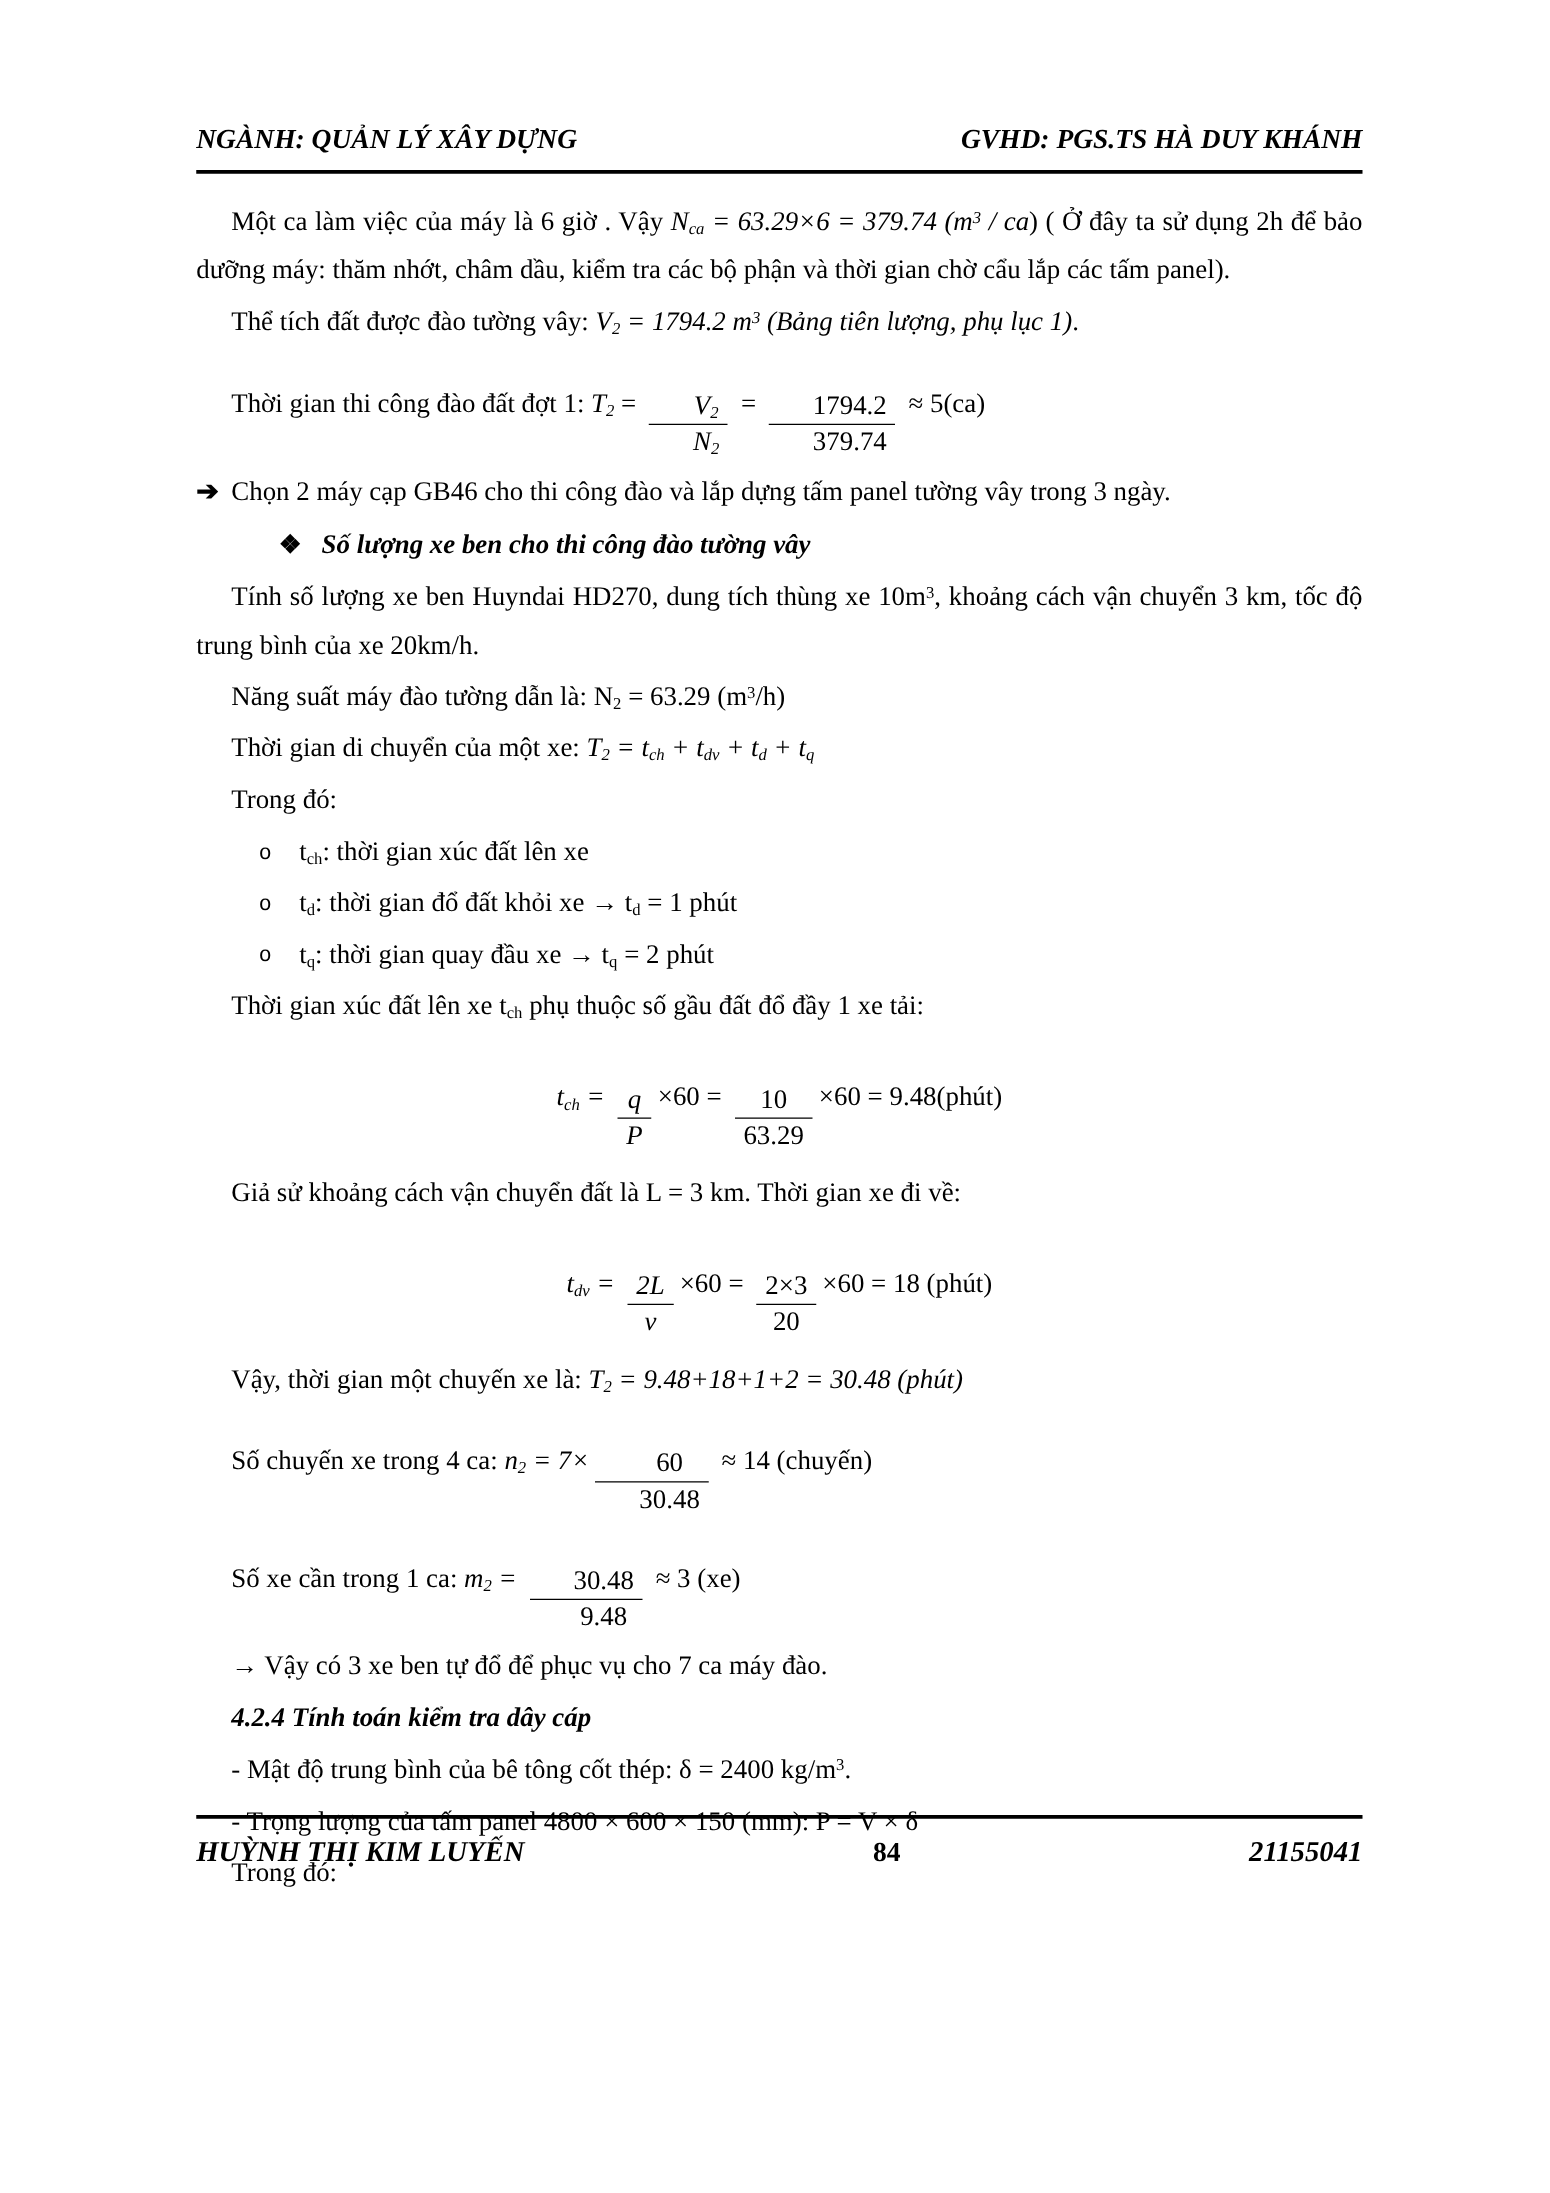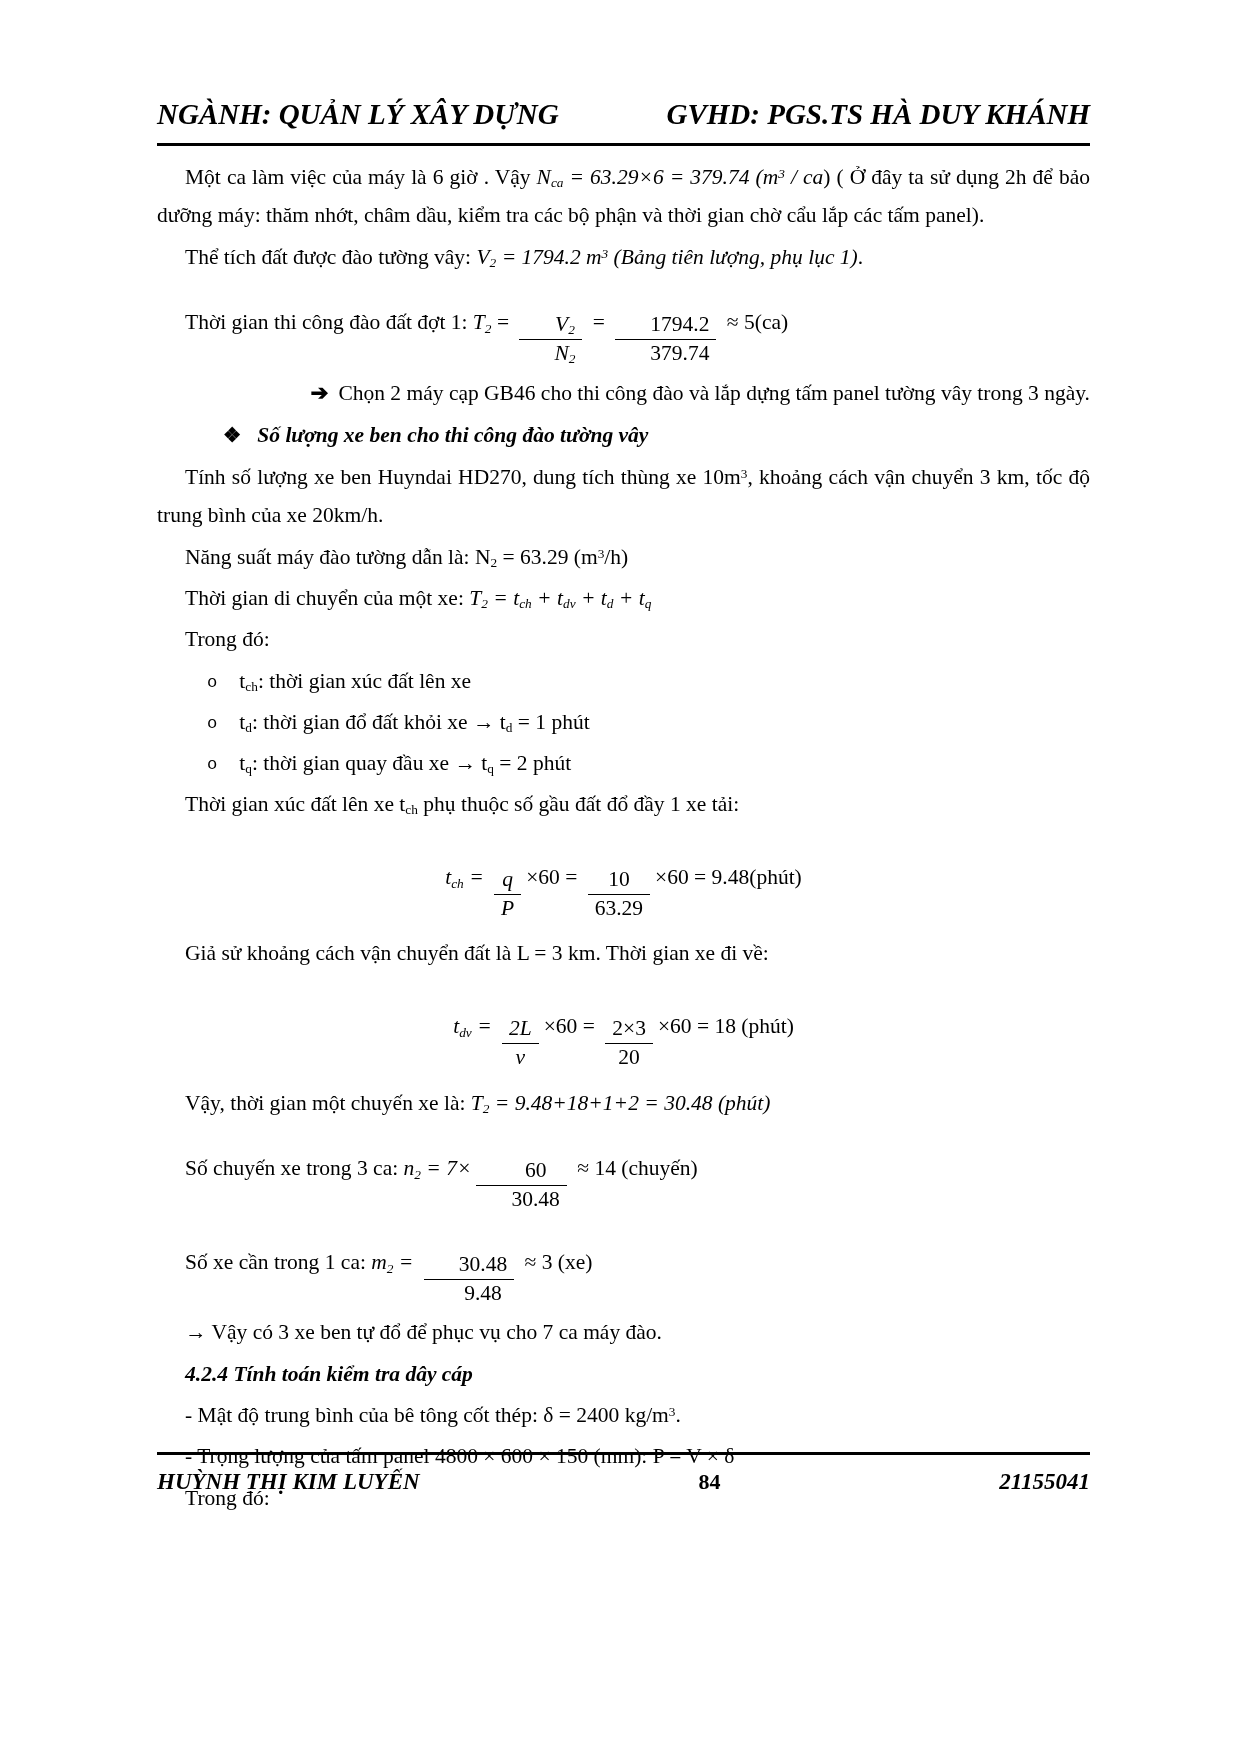--- a/index.html
+++ b/index.html
@@ -16,36 +16,36 @@
   .header {
     position: absolute;
     top: 98px;
     left: 157px;
     right: 150px;
     display: flex;
     justify-content: space-between;
     align-items: flex-end;
     font-weight: bold;
     font-style: italic;
-    font-size: 29px;
+    font-size: 22px;
     padding-bottom: 12px;
     border-bottom: 3px solid #000;
   }
   .doc-body {
     position: absolute;
     top: 158px;
     left: 157px;
     right: 150px;
     font-size: 21.5px;
   }
   .block { line-height: 1.78; margin-bottom: 3px; }
   .para { text-align: justify; text-indent: 28px; }
   .formula { text-align: center; text-indent: 0; margin: 10px 0; }
   .bullet { margin-left: 50px; text-indent: 0; }
-  .arrow { margin-left: 38px; text-indent: 0; margin-top: 4px; margin-bottom: 4px; text-align: right; }
+  .arrow { text-indent: 0; margin-top: 4px; margin-bottom: 4px; }
   .heading-diamond { margin-left: 66px; font-weight: bold; font-style: italic; margin-top: 4px; margin-bottom: 4px; }
   .heading { margin-left: 28px; font-weight: bold; font-style: italic; margin-top: 4px; }
   .marker { display: inline-block; }
   .marker-arrow { font-weight: bold; margin-right: 10px; font-style: normal; }
   .marker-diamond { margin-right: 16px; font-style: normal; font-size: 0.95em; }
   .marker-o { font-family: "Liberation Mono", "DejaVu Sans Mono", monospace; font-size: 0.8em; margin-right: 22px; vertical-align: 1px; }
   sub { font-size: 0.62em; vertical-align: -0.25em; }
   sup { font-size: 0.62em; vertical-align: 0.45em; }
   .frac {
     display: inline-flex;
@@ -113,21 +113,21 @@
         </span><span>×60 = 9.48(phút)</span></div>
       <div class="block para"><span>Giả sử khoảng cách vận chuyển đất là L = 3 km. Thời gian xe đi về:</span></div>
       <div class="block formula"><span style="font-style: italic;">t</span><sub style="font-style: italic;">dv</sub><span style="font-style: italic;"> = </span><span class="frac">
           <span class="num"><span style="font-style: italic;">2L</span></span>
           <span class="den"><span style="font-style: italic;">v</span></span>
         </span><span>×60 = </span><span class="frac">
           <span class="num"><span>2×3</span></span>
           <span class="den"><span>20</span></span>
         </span><span>×60 = 18 (phút)</span></div>
       <div class="block para"><span>Vậy, thời gian một chuyến xe là: </span><span style="font-style: italic;">T</span><sub style="font-style: italic;">2</sub><span style="font-style: italic;"> = 9.48+18+1+2 = 30.48 (phút)</span></div>
-      <div class="block para"><span>Số chuyến xe trong 3 ca: </span><span style="font-style: italic;">n</span><sub style="font-style: italic;">2</sub><span style="font-style: italic;"> = 7×</span><span class="frac">
+      <div class="block para"><span>Số chuyến xe trong 4 ca: </span><span style="font-style: italic;">n</span><sub style="font-style: italic;">2</sub><span style="font-style: italic;"> = 7×</span><span class="frac">
           <span class="num"><span>60</span></span>
           <span class="den"><span>30.48</span></span>
         </span><span> ≈ 14  (chuyến)</span></div>
       <div class="block para"><span>Số xe cần trong 1 ca: </span><span style="font-style: italic;">m</span><sub style="font-style: italic;">2</sub><span style="font-style: italic;"> = </span><span class="frac">
           <span class="num"><span>30.48</span></span>
           <span class="den"><span>9.48</span></span>
         </span><span> ≈ 3 (xe)</span></div>
       <div class="block para"><span>→ Vậy có 3 xe ben tự đổ để phục vụ cho 7 ca máy đào.</span></div>
       <div class="block heading"><span style="font-style: italic; font-weight: bold;">4.2.4 Tính toán kiểm tra dây cáp</span></div>
       <div class="block para"><span>- Mật độ trung bình của bê tông cốt thép: δ = 2400 kg/m</span><sup>3</sup><span>.</span></div>

